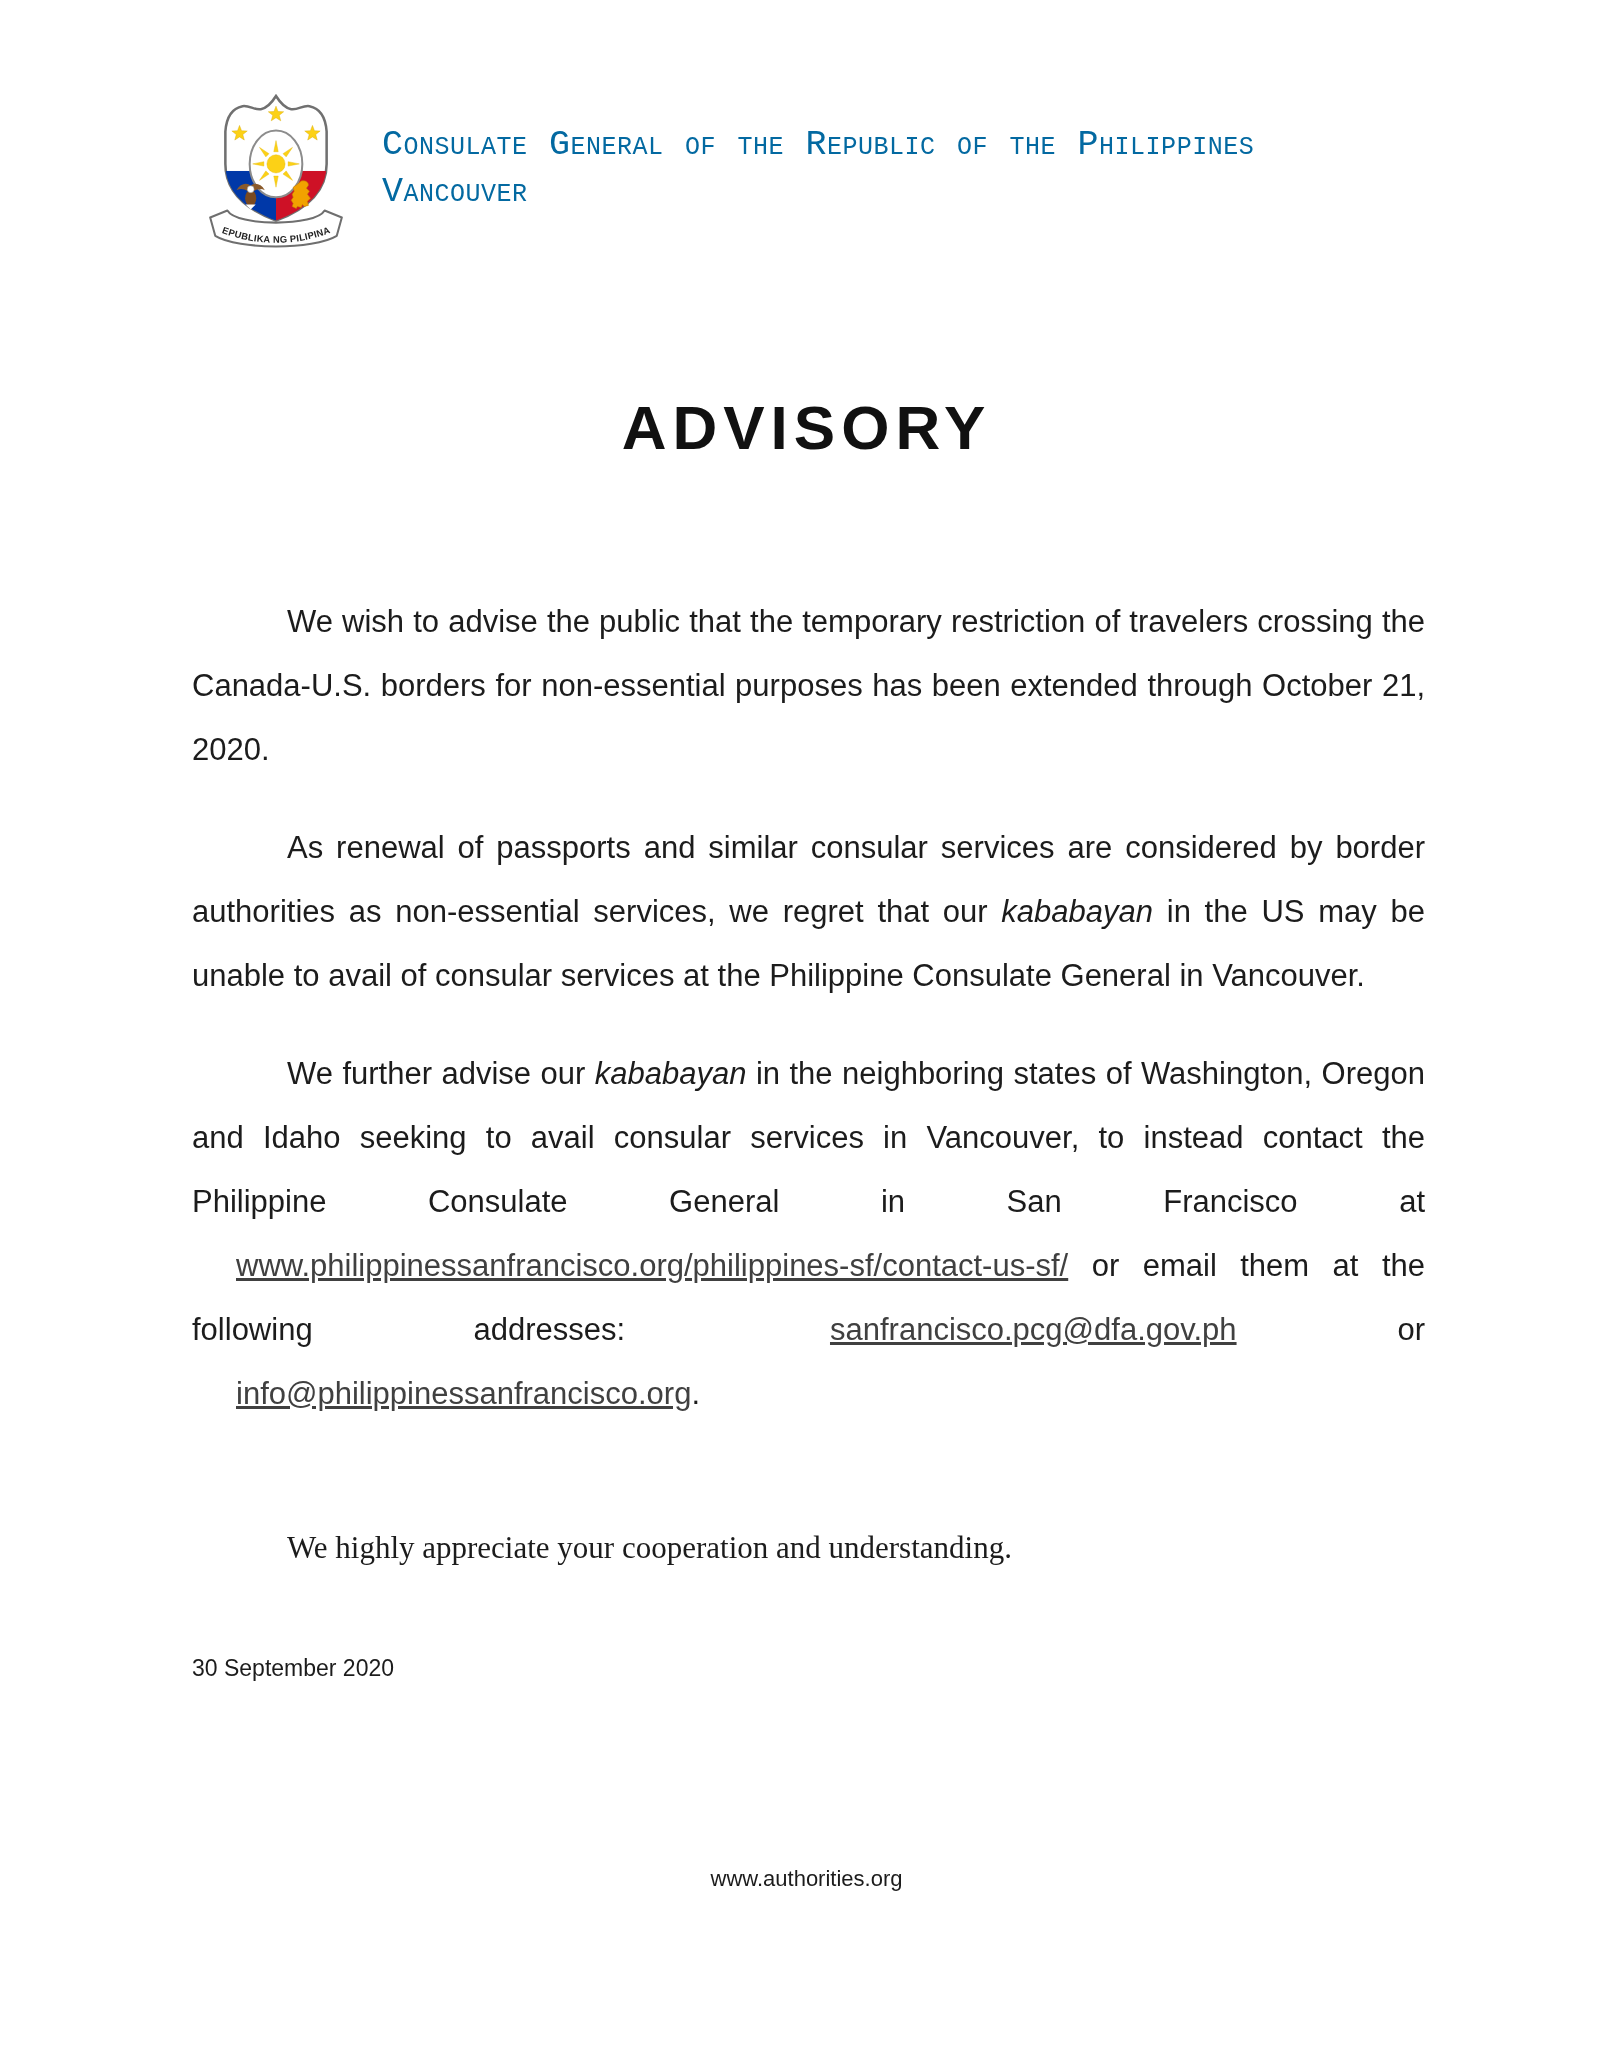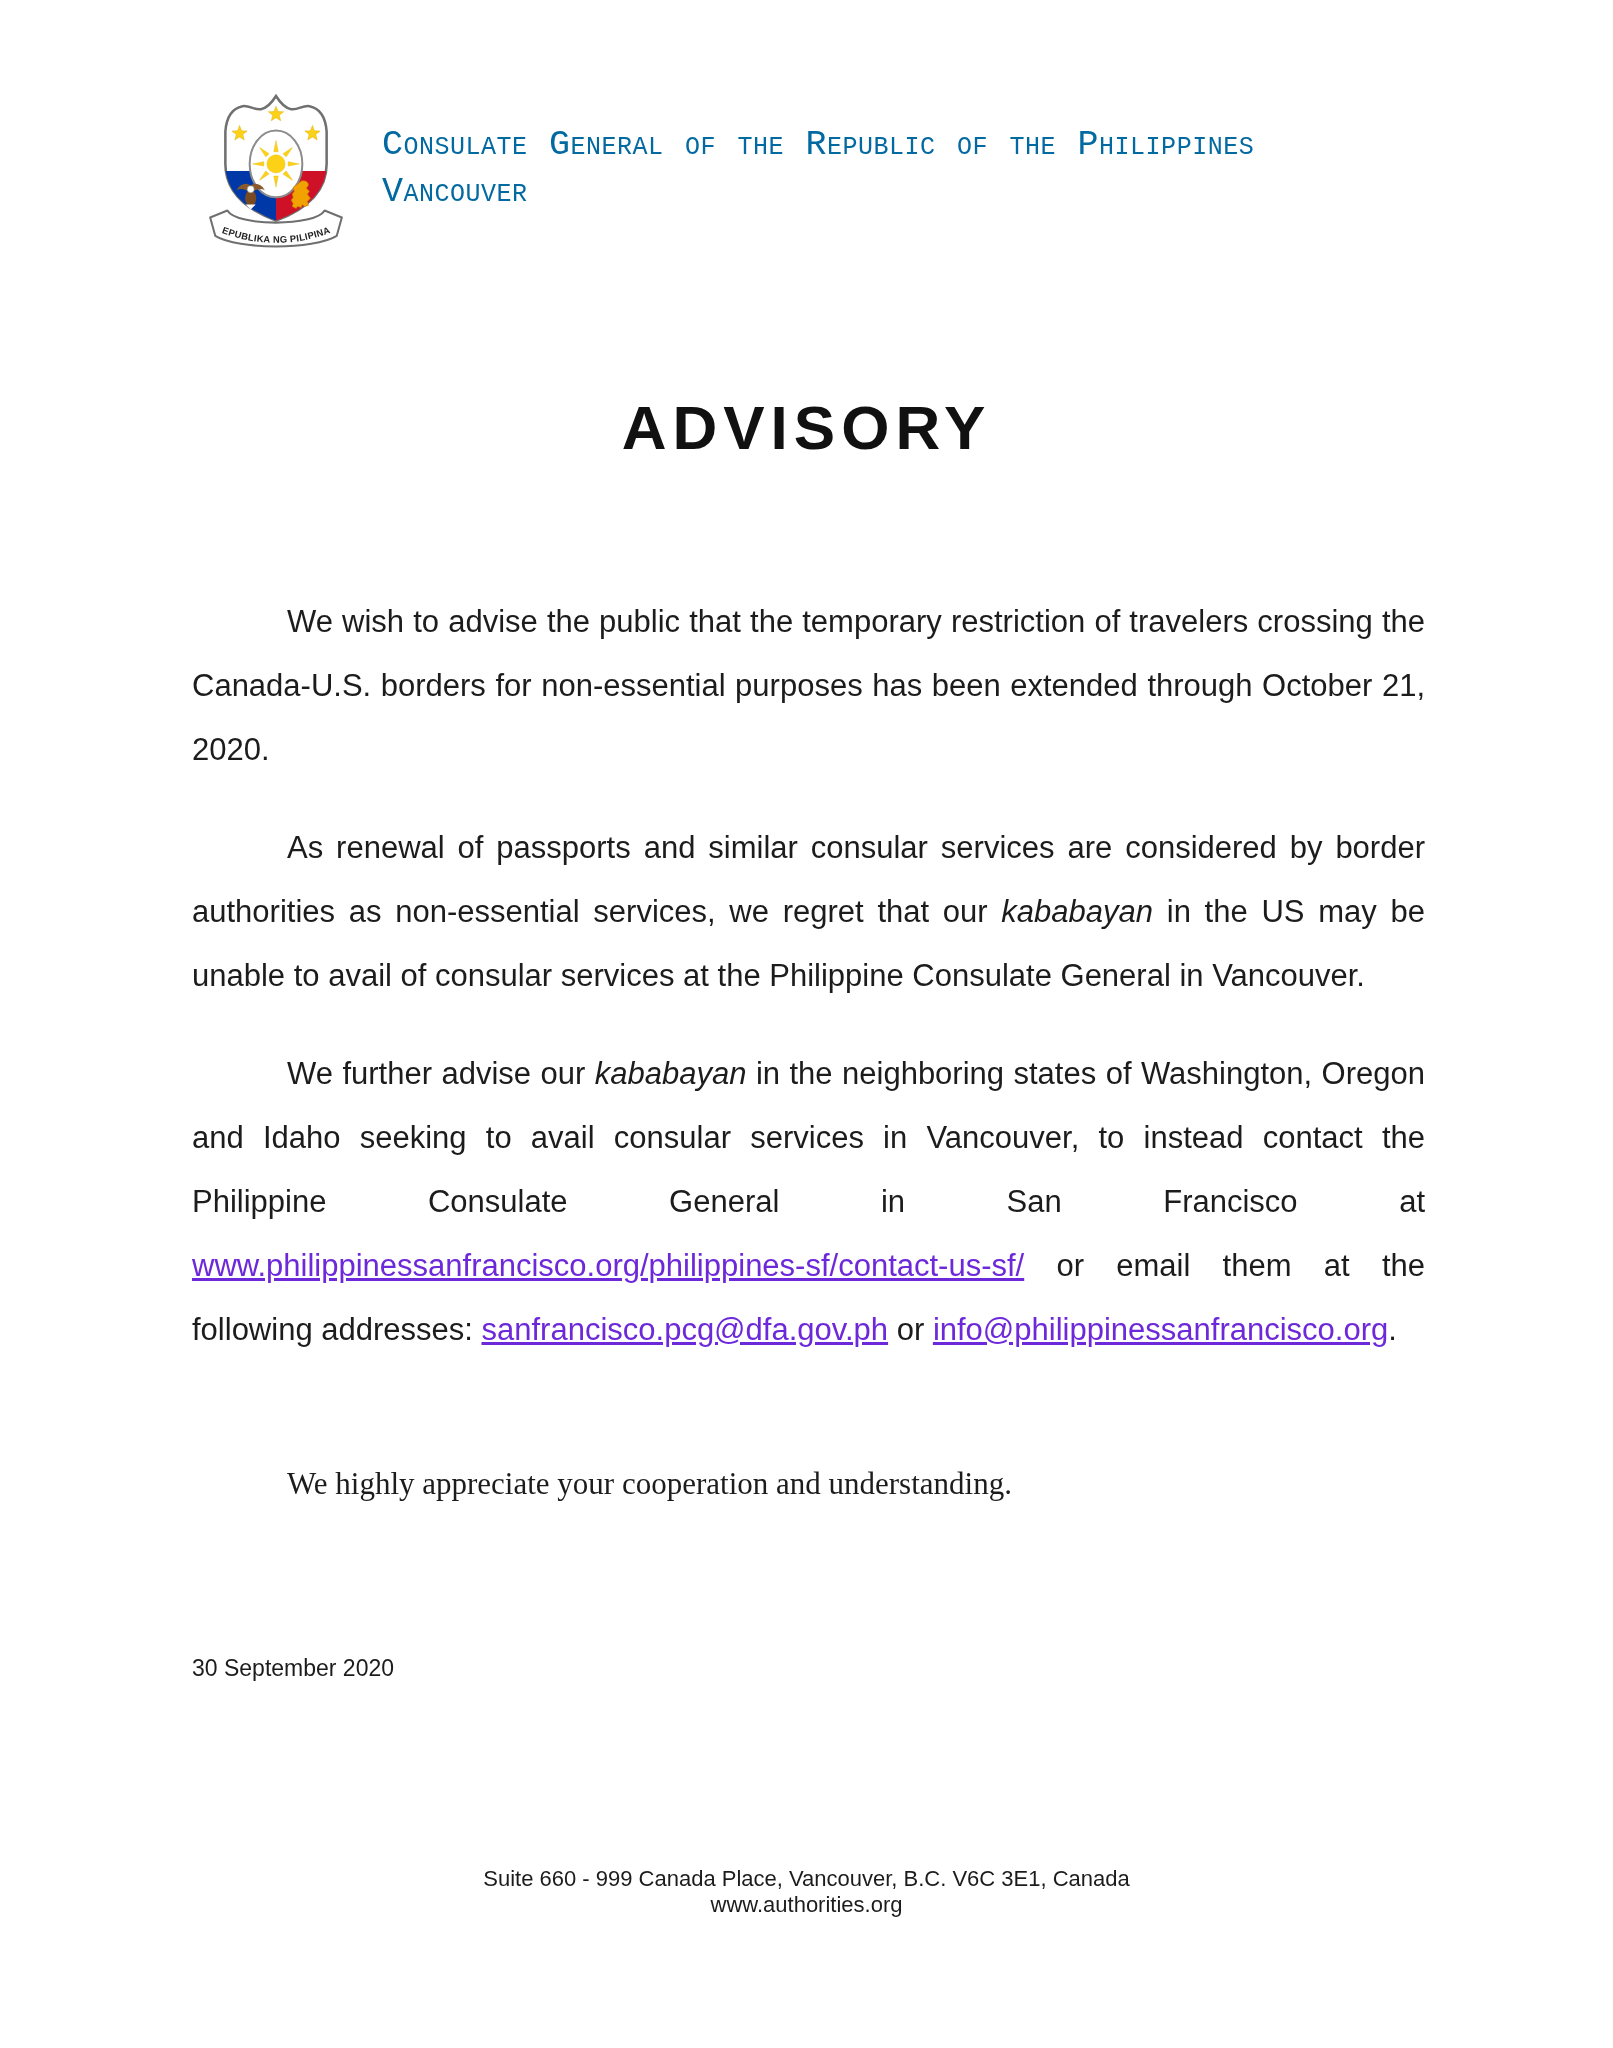--- a/index.html
+++ b/index.html
@@ -20,21 +20,21 @@
     position:absolute; top:368px; left:0; width:100%; text-align:center;
     font-size:62px; font-weight:700; letter-spacing:6px; color:#111111;margin-top:24px;
   }
   .doc-body {
     position:absolute; top:590px; left:192px; width:1233px;
     font-size:31px; line-height:64px; text-align:justify; color:#1c1c1c;
   }
   .para { margin:0 0 34px 0; text-indent:95px; }
   .doc-body p[data-name="closing-paragraph"] { margin-top:90px;font-family:Liberation Serif, serif; }
   .italic { font-style:italic; }
-  a.doc-link { color:#6d28d9; text-decoration:underline; cursor:pointer; }
+  a.doc-link { color:#404040; text-decoration:underline; cursor:pointer;margin-left:44px; }
   .doc-date { position:absolute; left:192px; top:1655px; font-size:23px; color:#1c1c1c; }
   .doc-footer {
     position:absolute; left:0; top:1866px; width:100%; text-align:center;
     font-size:22px; line-height:26px; color:#1c1c1c;
   }
 </style>
 </head>
 <body>
 
 <div class="page" data-name="advisory-document">
@@ -108,17 +108,16 @@
   <div class="doc-body" data-name="document-body">
       <p class="para" data-name="paragraph-border-restriction"><span class="" data-name="text-run">We wish to advise the public that the temporary restriction of travelers crossing the Canada-U.S. borders for non-essential purposes has been extended through October 21, 2020.</span></p>
       <p class="para" data-name="paragraph-non-essential-services"><span class="" data-name="text-run">As renewal of passports and similar consular services are considered by border authorities as non-essential services, we regret that our </span><span class="italic" data-name="italic-term">kababayan</span><span class="" data-name="text-run"> in the US may be unable to avail of consular services at the Philippine Consulate General in Vancouver.</span></p>
       <p class="para" data-name="paragraph-san-francisco-contact"><span class="" data-name="text-run">We further advise our </span><span class="italic" data-name="italic-term">kababayan</span><span class="" data-name="text-run"> in the neighboring states of Washington, Oregon and Idaho seeking to avail consular services in Vancouver, to instead contact the Philippine Consulate General in San Francisco at </span><a class="doc-link" href="#" data-name="link">www.philippinessanfrancisco.org/philippines-sf/contact-us-sf/</a><span class="" data-name="text-run"> or email them at the following addresses: </span><a class="doc-link" href="#" data-name="link">sanfrancisco.pcg@dfa.gov.ph</a><span class="" data-name="text-run"> or </span><a class="doc-link" href="#" data-name="link">info@philippinessanfrancisco.org</a><span class="" data-name="text-run">.</span></p>
       <p class="para" data-name="closing-paragraph"><span class="" data-name="text-run">We highly appreciate your cooperation and understanding.</span></p>
     </div>
 
   <div class="doc-date" data-name="document-date">30 September 2020</div>
 
   <div class="doc-footer" data-name="footer">
-    <div data-name="footer-address">Suite 660 - 999 Canada Place, Vancouver, B.C. V6C 3E1, Canada</div>
     <div data-name="footer-website">www.authorities.org</div>
   </div>
 
 </div>
 
 </body></html>

